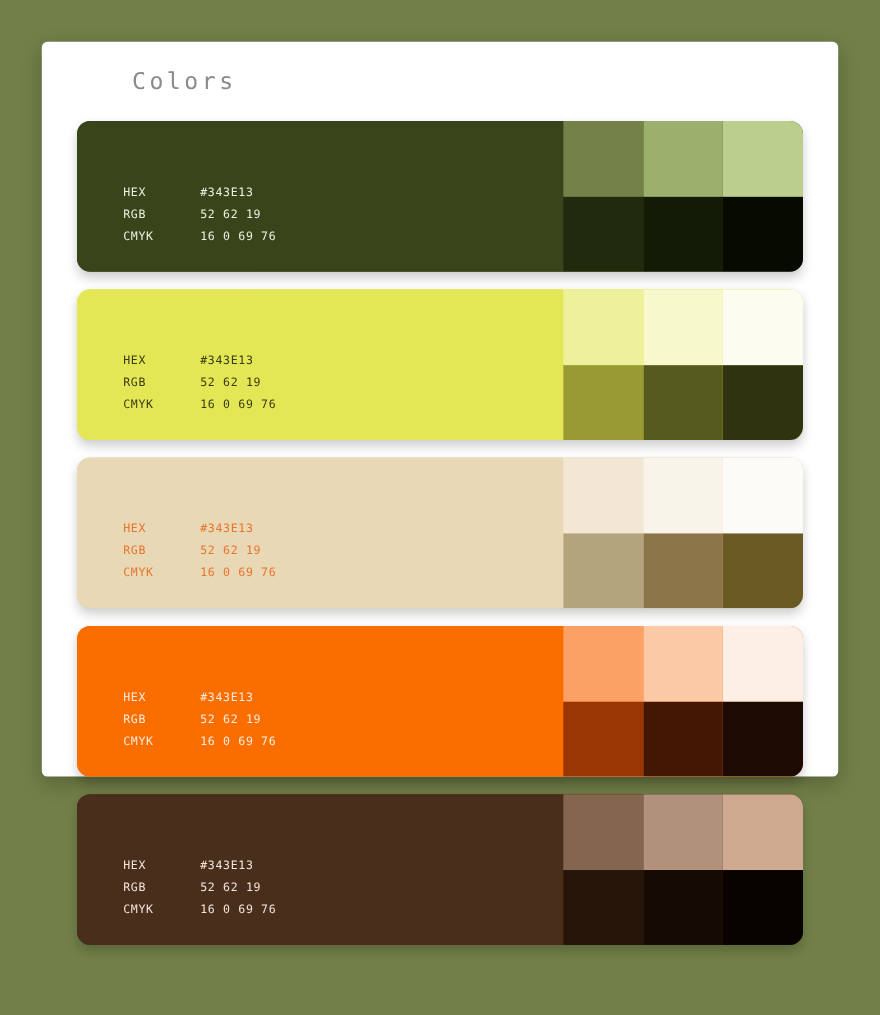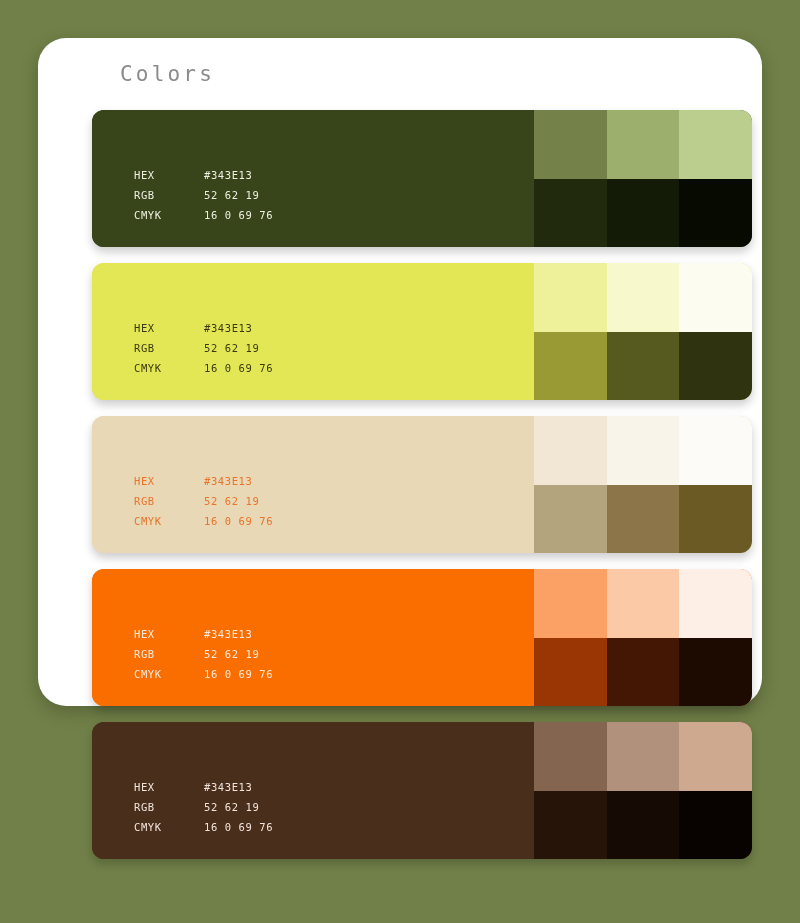--- a/index.html
+++ b/index.html
@@ -24,21 +24,21 @@
     justify-content: center;
   }
 
   .card {
     position: absolute;
     left: 38px;
     top: 38px;
     width: 724px;
     height: 668px;
     background: #ffffff;
-    border-radius: 28px;
+    border-radius: 5px;
     box-shadow: 0 6px 18px rgba(0,0,0,0.22);
     padding: 0;
   }
 
   .card-title {
     position: absolute;
     left: 82px;
     top: 24px;
     font-family: "DejaVu Sans Mono", monospace;
     font-size: 21px;
@@ -56,21 +56,20 @@
 
   .palette-row {
     position: relative;
     width: 660px;
     height: 137px;
     margin-bottom: 16px;
     border-radius: 12px;
     overflow: hidden;
     box-shadow: 0 5px 10px rgba(0,0,0,0.20);
     display: flex;
-    margin-left: 22px;
   }
 
   .palette-row:last-child { margin-bottom: 0; }
 
   .row-main {
     position: relative;
     flex: 0 0 442px;
     height: 137px;
   }
 

